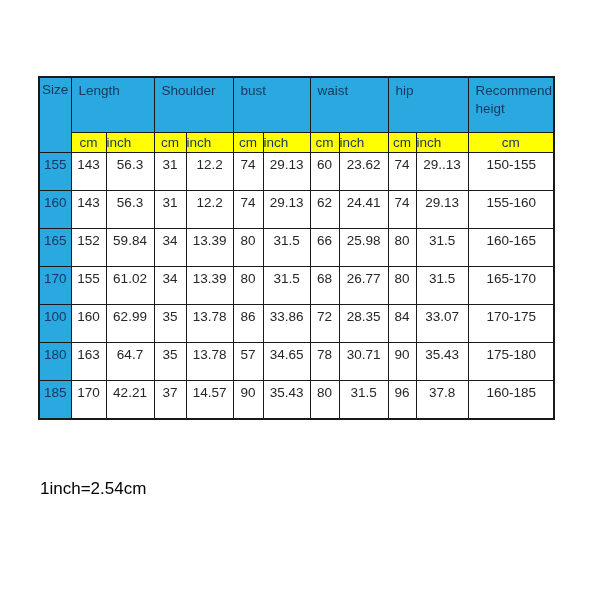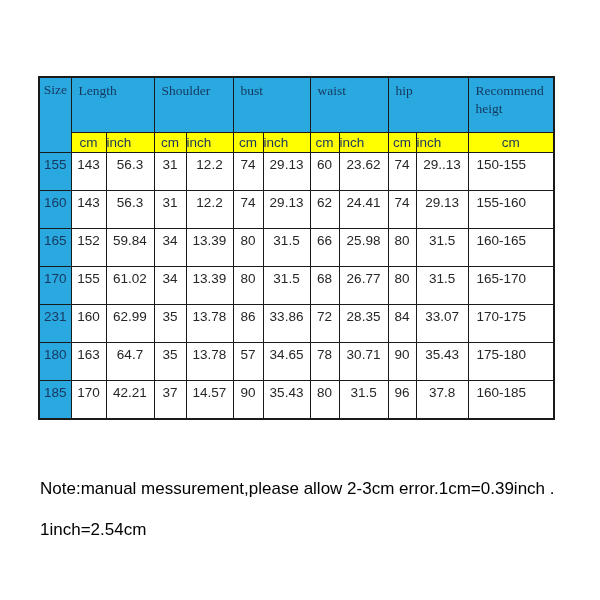--- a/index.html
+++ b/index.html
@@ -26,21 +26,21 @@
     width: 515px;
     border-collapse: collapse;
     table-layout: fixed;
     border: 2px solid var(--grid);
     font-family: "Liberation Sans", sans-serif;
   }
   table.size-chart td {
     border: 1px solid var(--grid);
     overflow: hidden;
   }
-  tr.row-head { height: 39px; font-family: Liberation Serif, serif; }
+  tr.row-head { height: 39px; }
   tr.row-sub { height: 20px; }
   tbody tr { height: 38px; margin-left: 8px; }
   .size-head {
     background: var(--blue);
     color: var(--navy);
     font-size: 13.5px;
     text-align: center;
     vertical-align: top;
     padding-top: 4px;
   }
@@ -78,21 +78,21 @@
     vertical-align: top;
     padding-top: 4px;
   }
   td.recommend-cell {
     background: #ffffff;
     color: var(--ink);
     font-size: 13.5px;
     text-align: left;
     vertical-align: top;
     padding-top: 4px;
-    padding-left: 8px;
+    padding-left: 18px;
   }
   .note {
     position: absolute;
     left: 40px;
     top: 479px;
     color: #000000;
     font-size: 17px;
   }
   .note p { margin: 0 0 21px 0; }
 </style>
@@ -191,21 +191,21 @@
           <td class="data-cell">13.39</td>
           <td class="data-cell">80</td>
           <td class="data-cell">31.5</td>
           <td class="data-cell">68</td>
           <td class="data-cell">26.77</td>
           <td class="data-cell">80</td>
           <td class="data-cell">31.5</td>
           <td class="recommend-cell">165-170</td>
         </tr>
         <tr>
-          <td class="size-cell">231</td>
+          <td class="size-cell">100</td>
           <td class="data-cell">160</td>
           <td class="data-cell">62.99</td>
           <td class="data-cell">35</td>
           <td class="data-cell">13.78</td>
           <td class="data-cell">86</td>
           <td class="data-cell">33.86</td>
           <td class="data-cell">72</td>
           <td class="data-cell">28.35</td>
           <td class="data-cell">84</td>
           <td class="data-cell">33.07</td>
@@ -236,17 +236,16 @@
           <td class="data-cell">80</td>
           <td class="data-cell">31.5</td>
           <td class="data-cell">96</td>
           <td class="data-cell">37.8</td>
           <td class="recommend-cell">160-185</td>
         </tr>
       </tbody>
   </table>
 
   <div class="note">
-    <p>Note:manual messurement,please allow 2-3cm error.1cm=0.39inch .</p>
     <p>1inch=2.54cm</p>
   </div>
 
 </div>
 
 </body></html>

